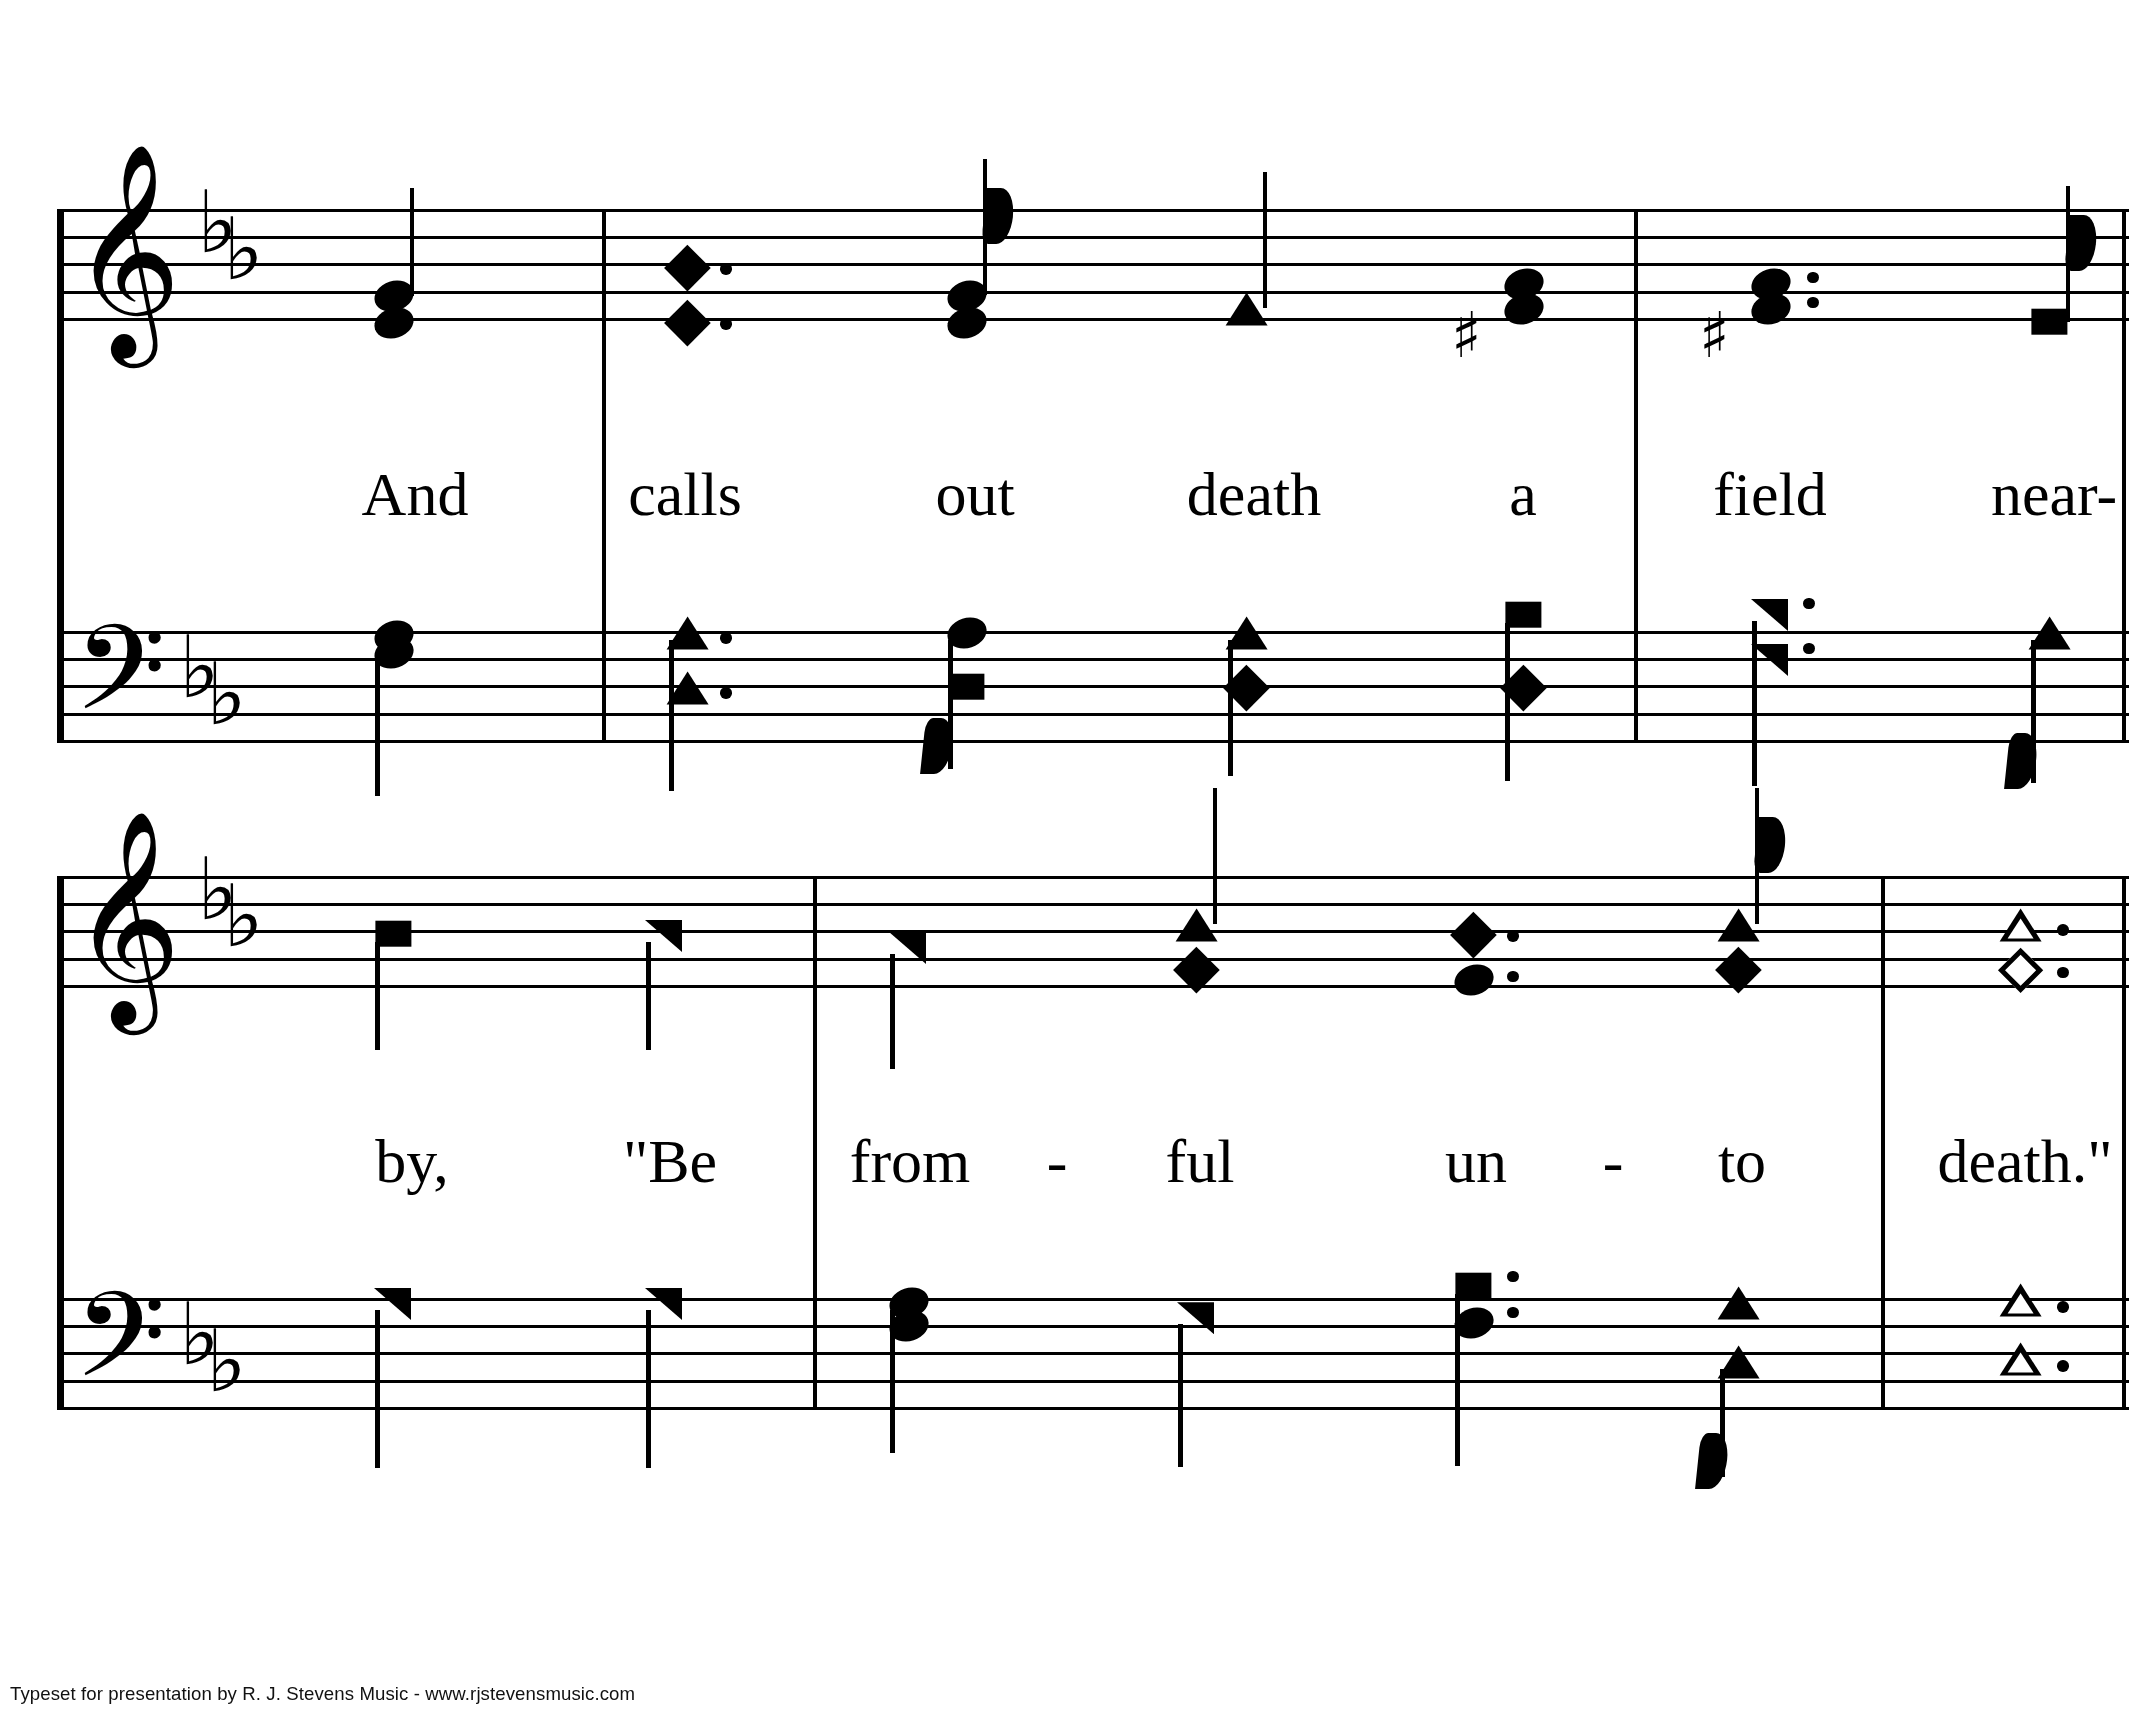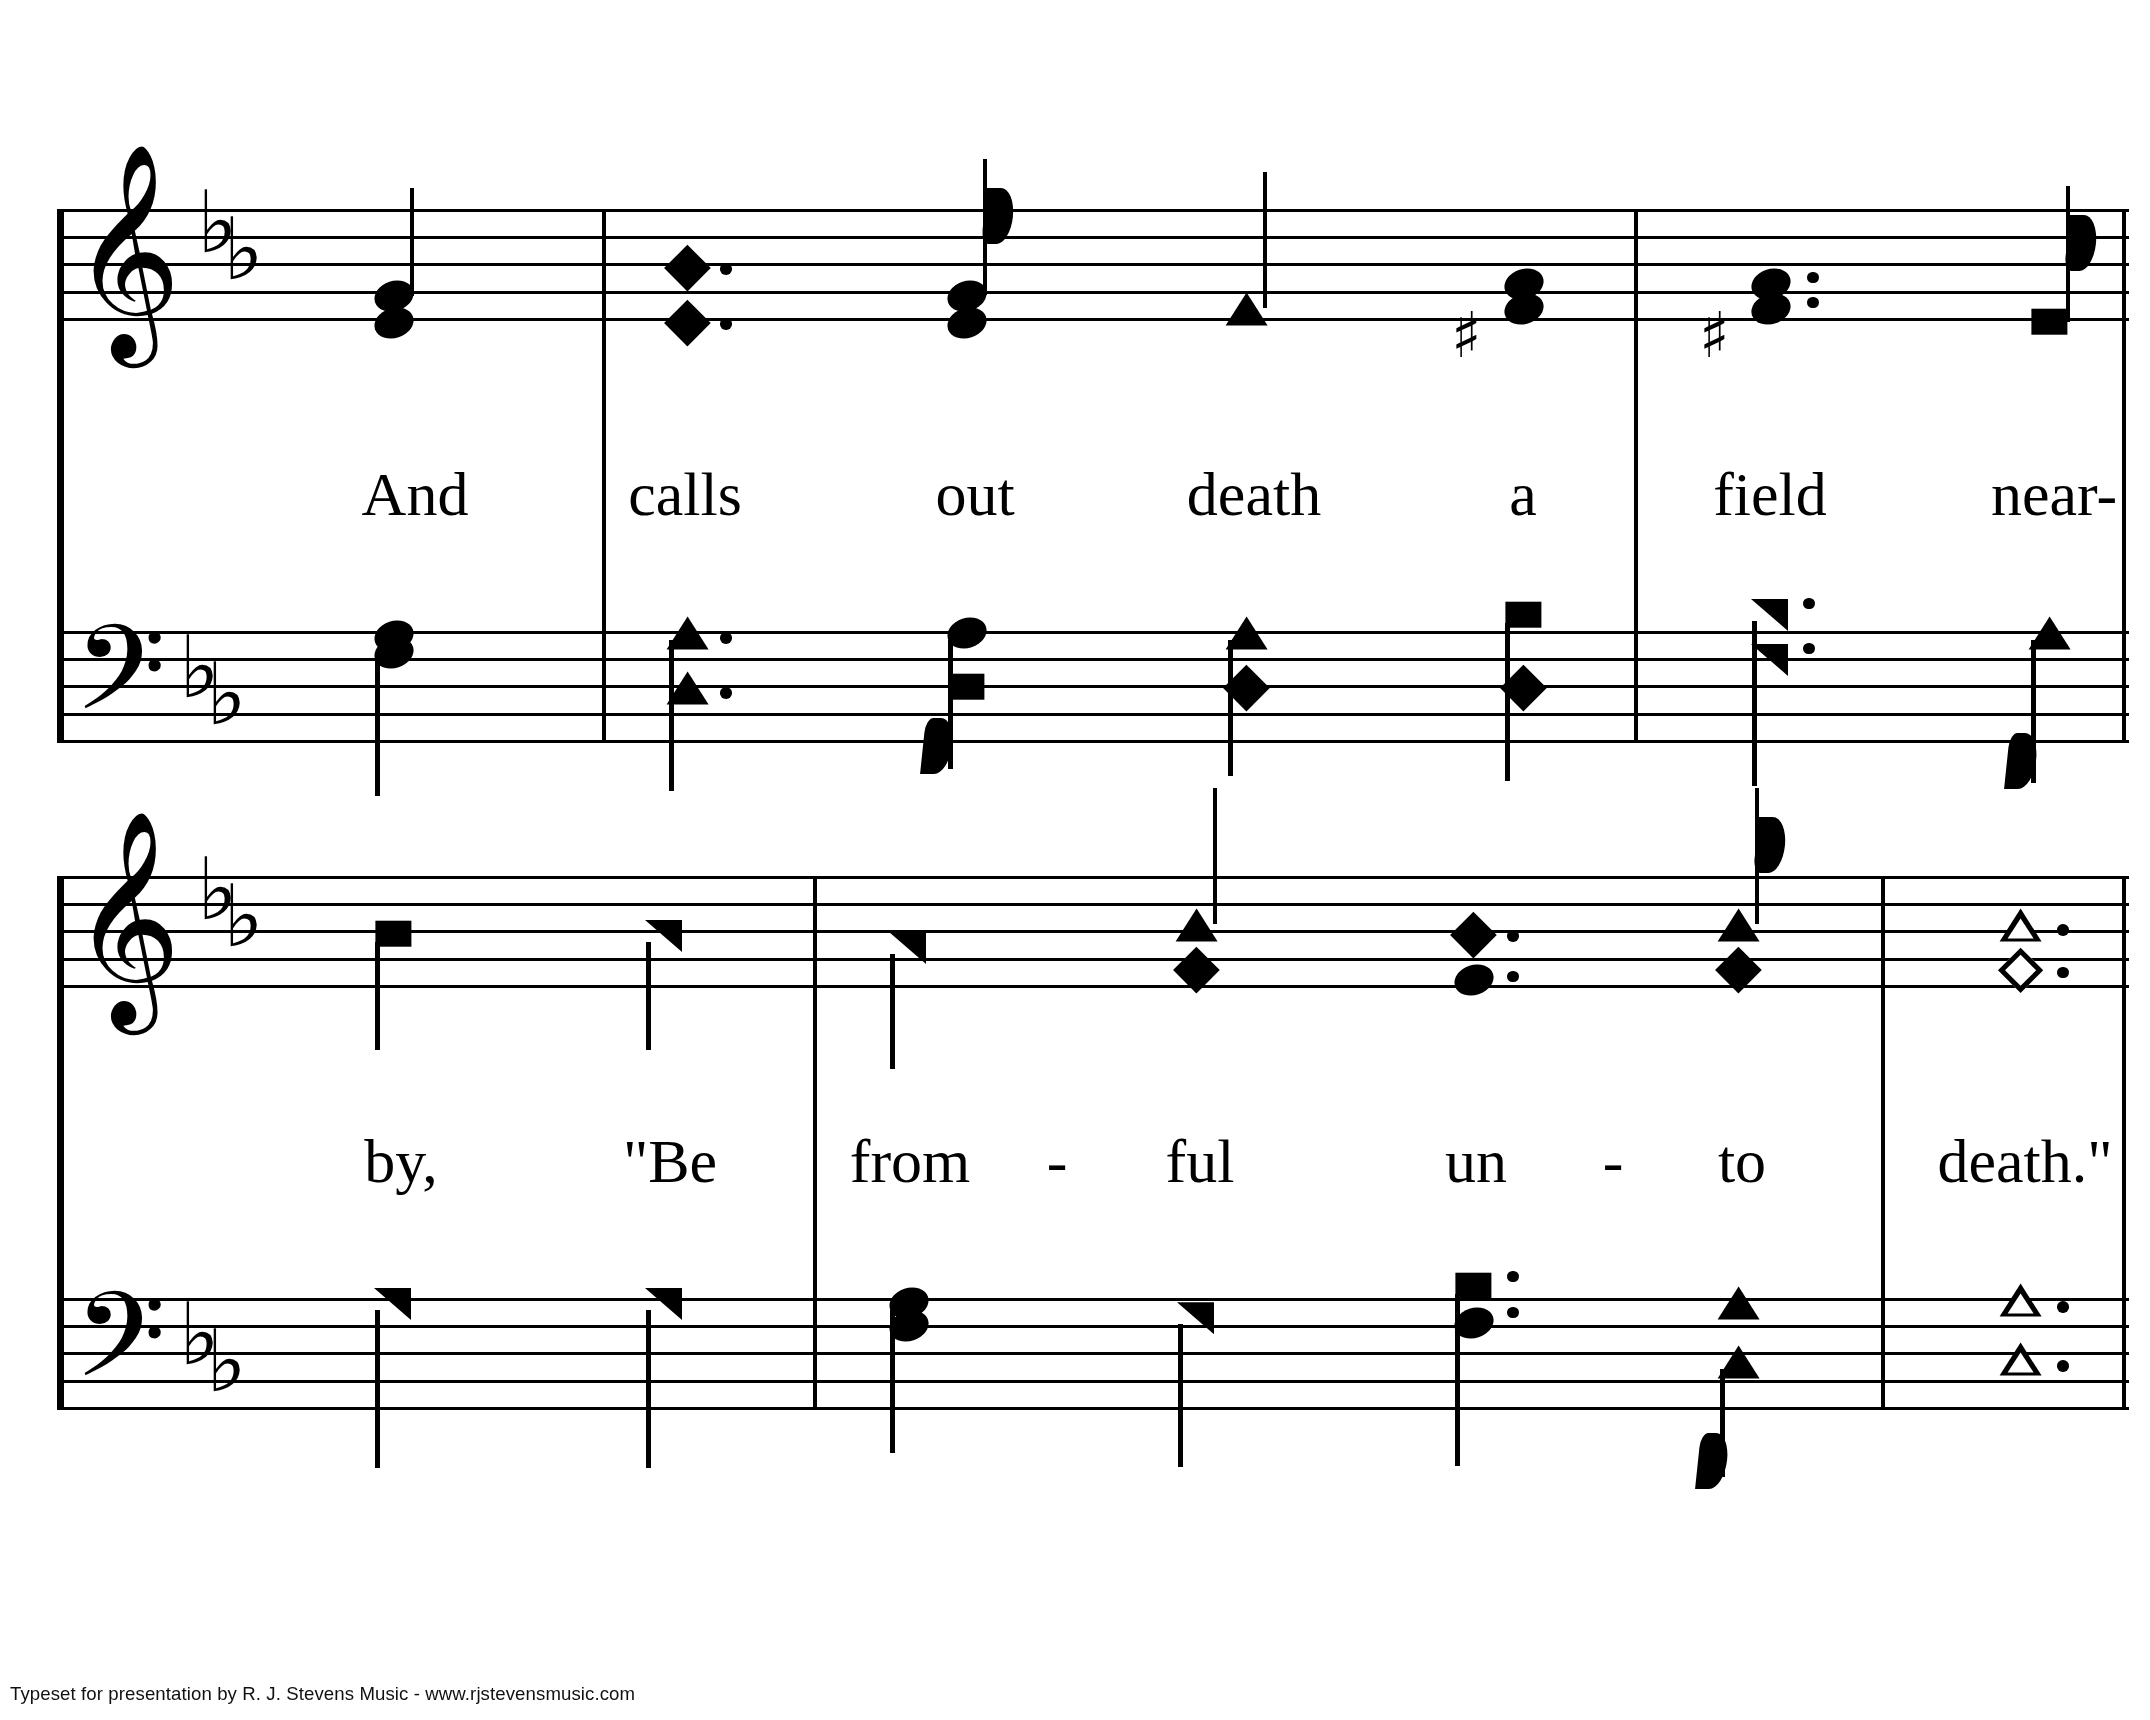--- a/index.html
+++ b/index.html
@@ -459,21 +459,21 @@
           <div class="head diamond-open"></div>
           <div class="dot" style="left:56px; top:11.5px;"></div>
         </div>
 
       <div class="barline tall" style="left:756px; top:0px; height:531px;"></div>
       <div class="barline tall" style="left:1824px; top:0px; height:531px;"></div>
       <div class="barline tall" style="left:2065px; top:0px; height:531px;"></div>
     </div>
 
     <div class="lyrics" id="s2-lyrics">
-      <span class="lyric" style="left:344px;">by,</span>
+      <span class="lyric" style="left:355px;">by,</span>
       <span class="lyric" style="left:613px;">"Be</span>
       <span class="lyric" style="left:853px;">from</span>
       <span class="lyric" style="left:1000px;">-</span>
       <span class="lyric" style="left:1143px;">ful</span>
       <span class="lyric" style="left:1419px;">un</span>
       <span class="lyric" style="left:1556px;">-</span>
       <span class="lyric" style="left:1685px;">to</span>
       <span class="lyric" style="left:1968px;">death."</span>
     </div>
 

